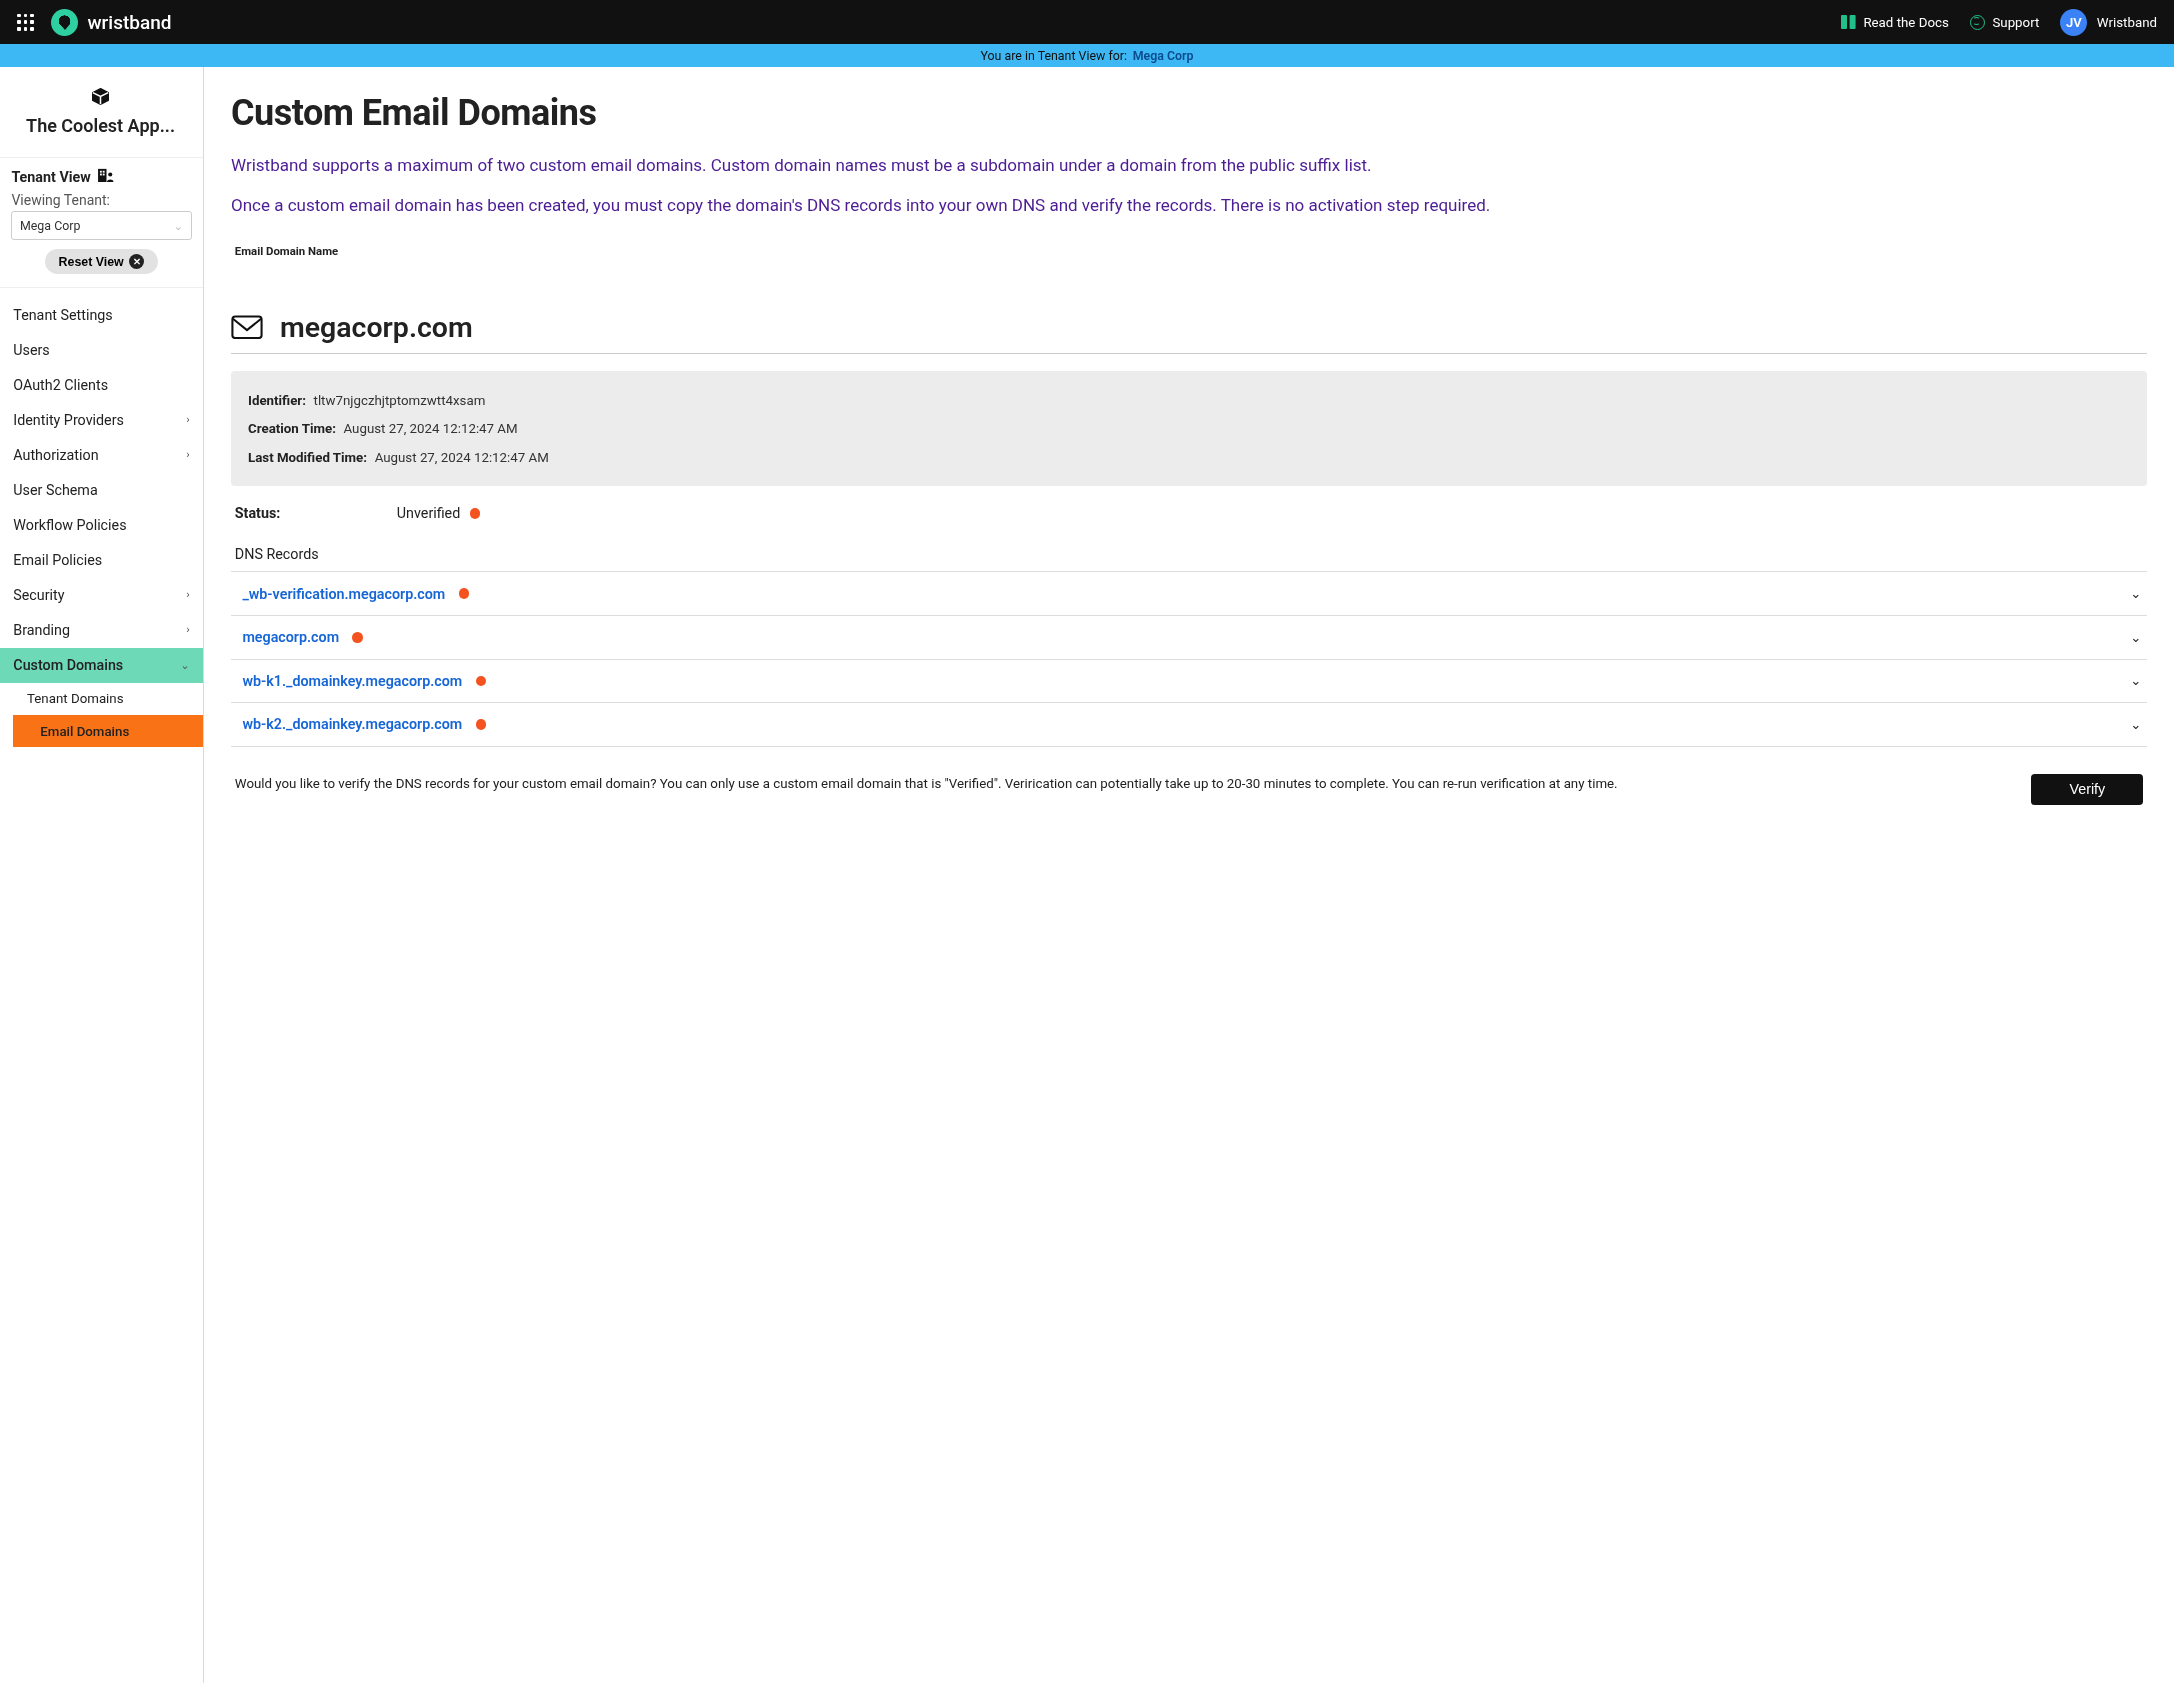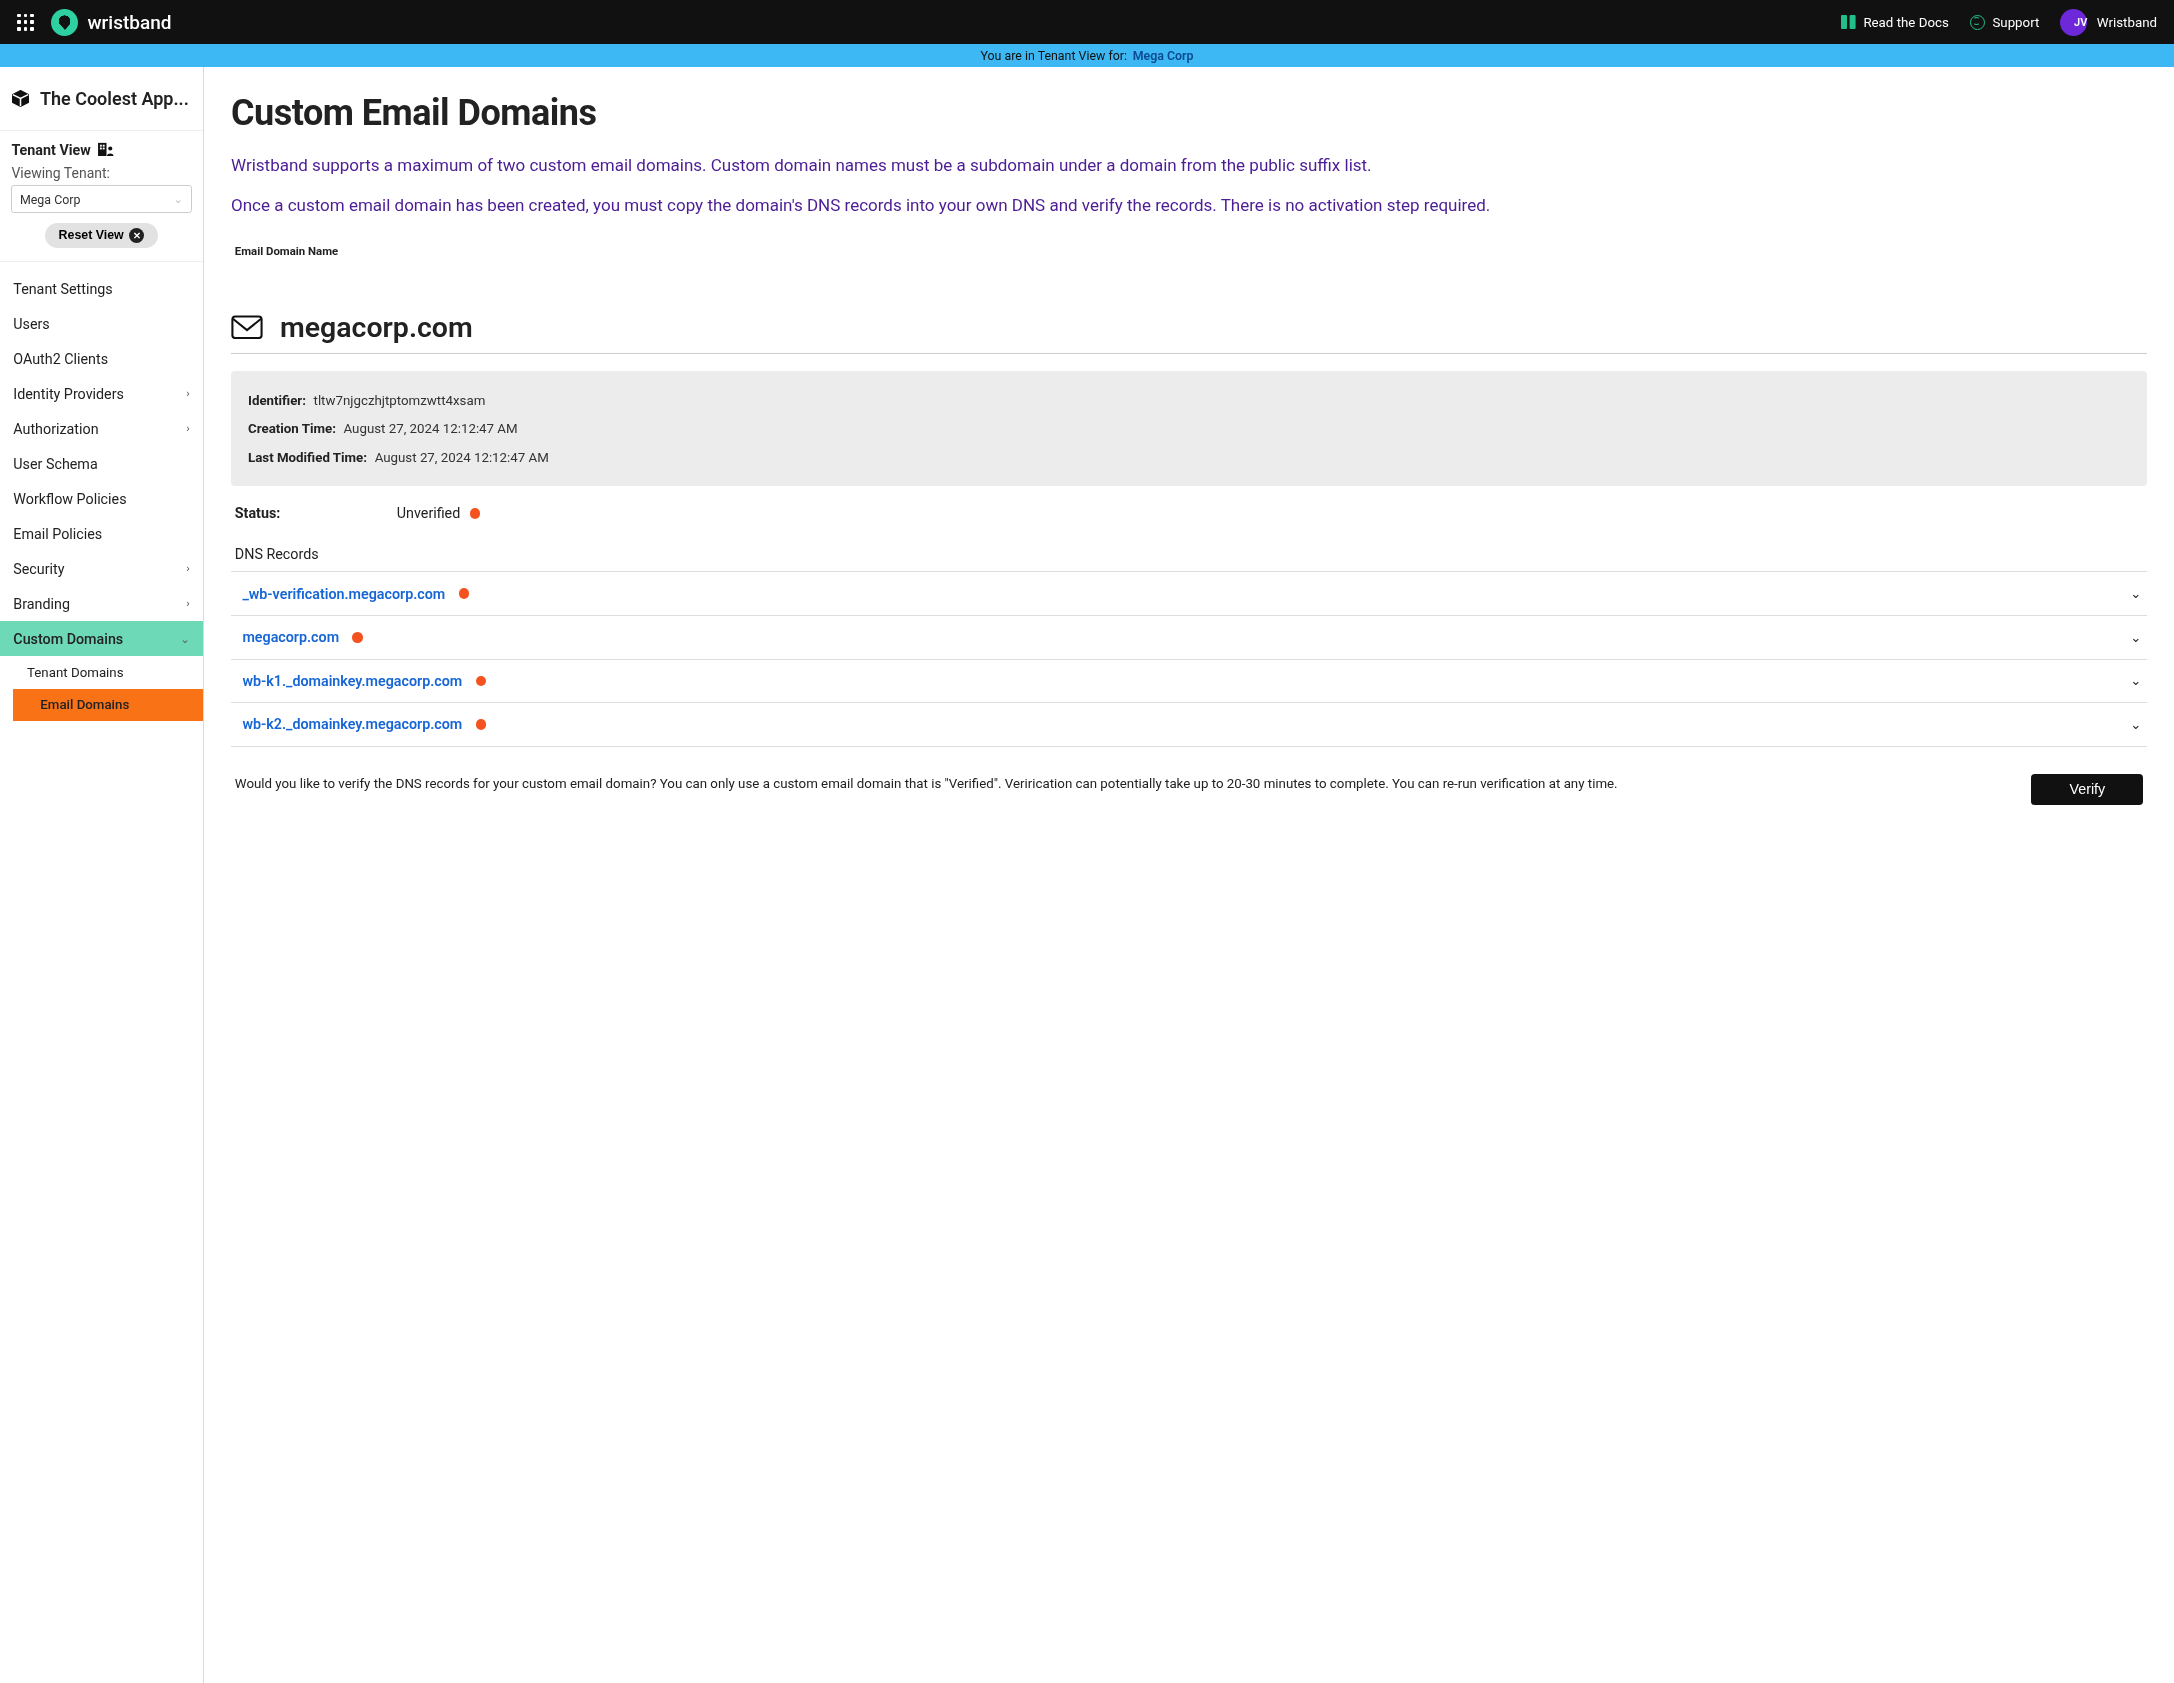--- a/index.html
+++ b/index.html
@@ -45,22 +45,22 @@
   .topbar-spacer { flex:1; }
   .top-link { display:flex; align-items:center; gap:7.6px; margin-left:21px; font-size:13.3px; cursor:pointer; color:#fff; }
   .icon-docs { width:15px; height:13.3px; display:inline-block; }
   .icon-docs::before{
     content:""; display:inline-block; width:6.7px; height:13.3px; background:#21c08a; border-radius:1px;
     box-shadow: 8.6px 0 0 #21c08a;
   }
   .icon-support { width:15px; height:15px; border:1.9px solid #21c08a; border-radius:50%; position:relative; }
   .icon-support::after{ content:""; position:absolute; width:5.7px; height:5.7px; border:1.9px solid #21c08a; border-left-color:transparent; border-right-color:transparent; border-radius:50%; top:1.9px; left:1.9px; }
   .avatar {
-    width:27px; height:27px; border-radius:50%; background:#6d28d9; color:#fff;
-    display:flex; align-items:center; justify-content:flex-end; font-size:11px; font-weight:600;
+    width:27px; height:27px; border-radius:50%; background:#3b82f6; color:#fff;
+    display:flex; align-items:center; justify-content:center; font-size:13px; font-weight:600;
     margin-left:21px;
   }
   .top-tenant-name { margin-left:9.5px; font-size:13.3px; }
 
   
   .tenant-banner {
     background:#3db8f5; color:#111; height:23px; display:flex; align-items:center; justify-content:center;
     font-size:12.4px; gap:5.7px;
   }
   .tenant-banner .tenant-name { color:#0b4a8f; font-weight:600; }
@@ -71,21 +71,21 @@
     width:204px; border-right:1px solid #d9d9d9; overflow-y:auto; flex-shrink:0;
     padding-bottom:19px;
   }
   .main {
     flex:1; overflow-y:auto; padding: 19px 27px 38px 27px;
   }
 
   
   .app-header {
     display:flex; align-items:center; gap:9.5px; padding:21px 13.3px 21px 11.4px;
-    font-size:18px; font-weight:600; border-bottom:1px solid #eee;
+    font-size:18px; font-weight:600; border-bottom:1px solid #eee;flex-direction:column;
   }
   .cube-icon { width:19px; height:17px; position:relative; }
   .cube-icon svg { width:100%; height:100%; }
 
   .tenant-view-row {
     display:flex; align-items:center; gap:7.6px; padding:9.5px 11.4px 1.9px; font-weight:700; font-size:14.3px;
   }
   .tenant-view-icon { font-size:15px; }
   .viewing-label { font-size:14px; color:#555; padding:3.8px 11.4px 3.8px; }
   .tenant-select {

